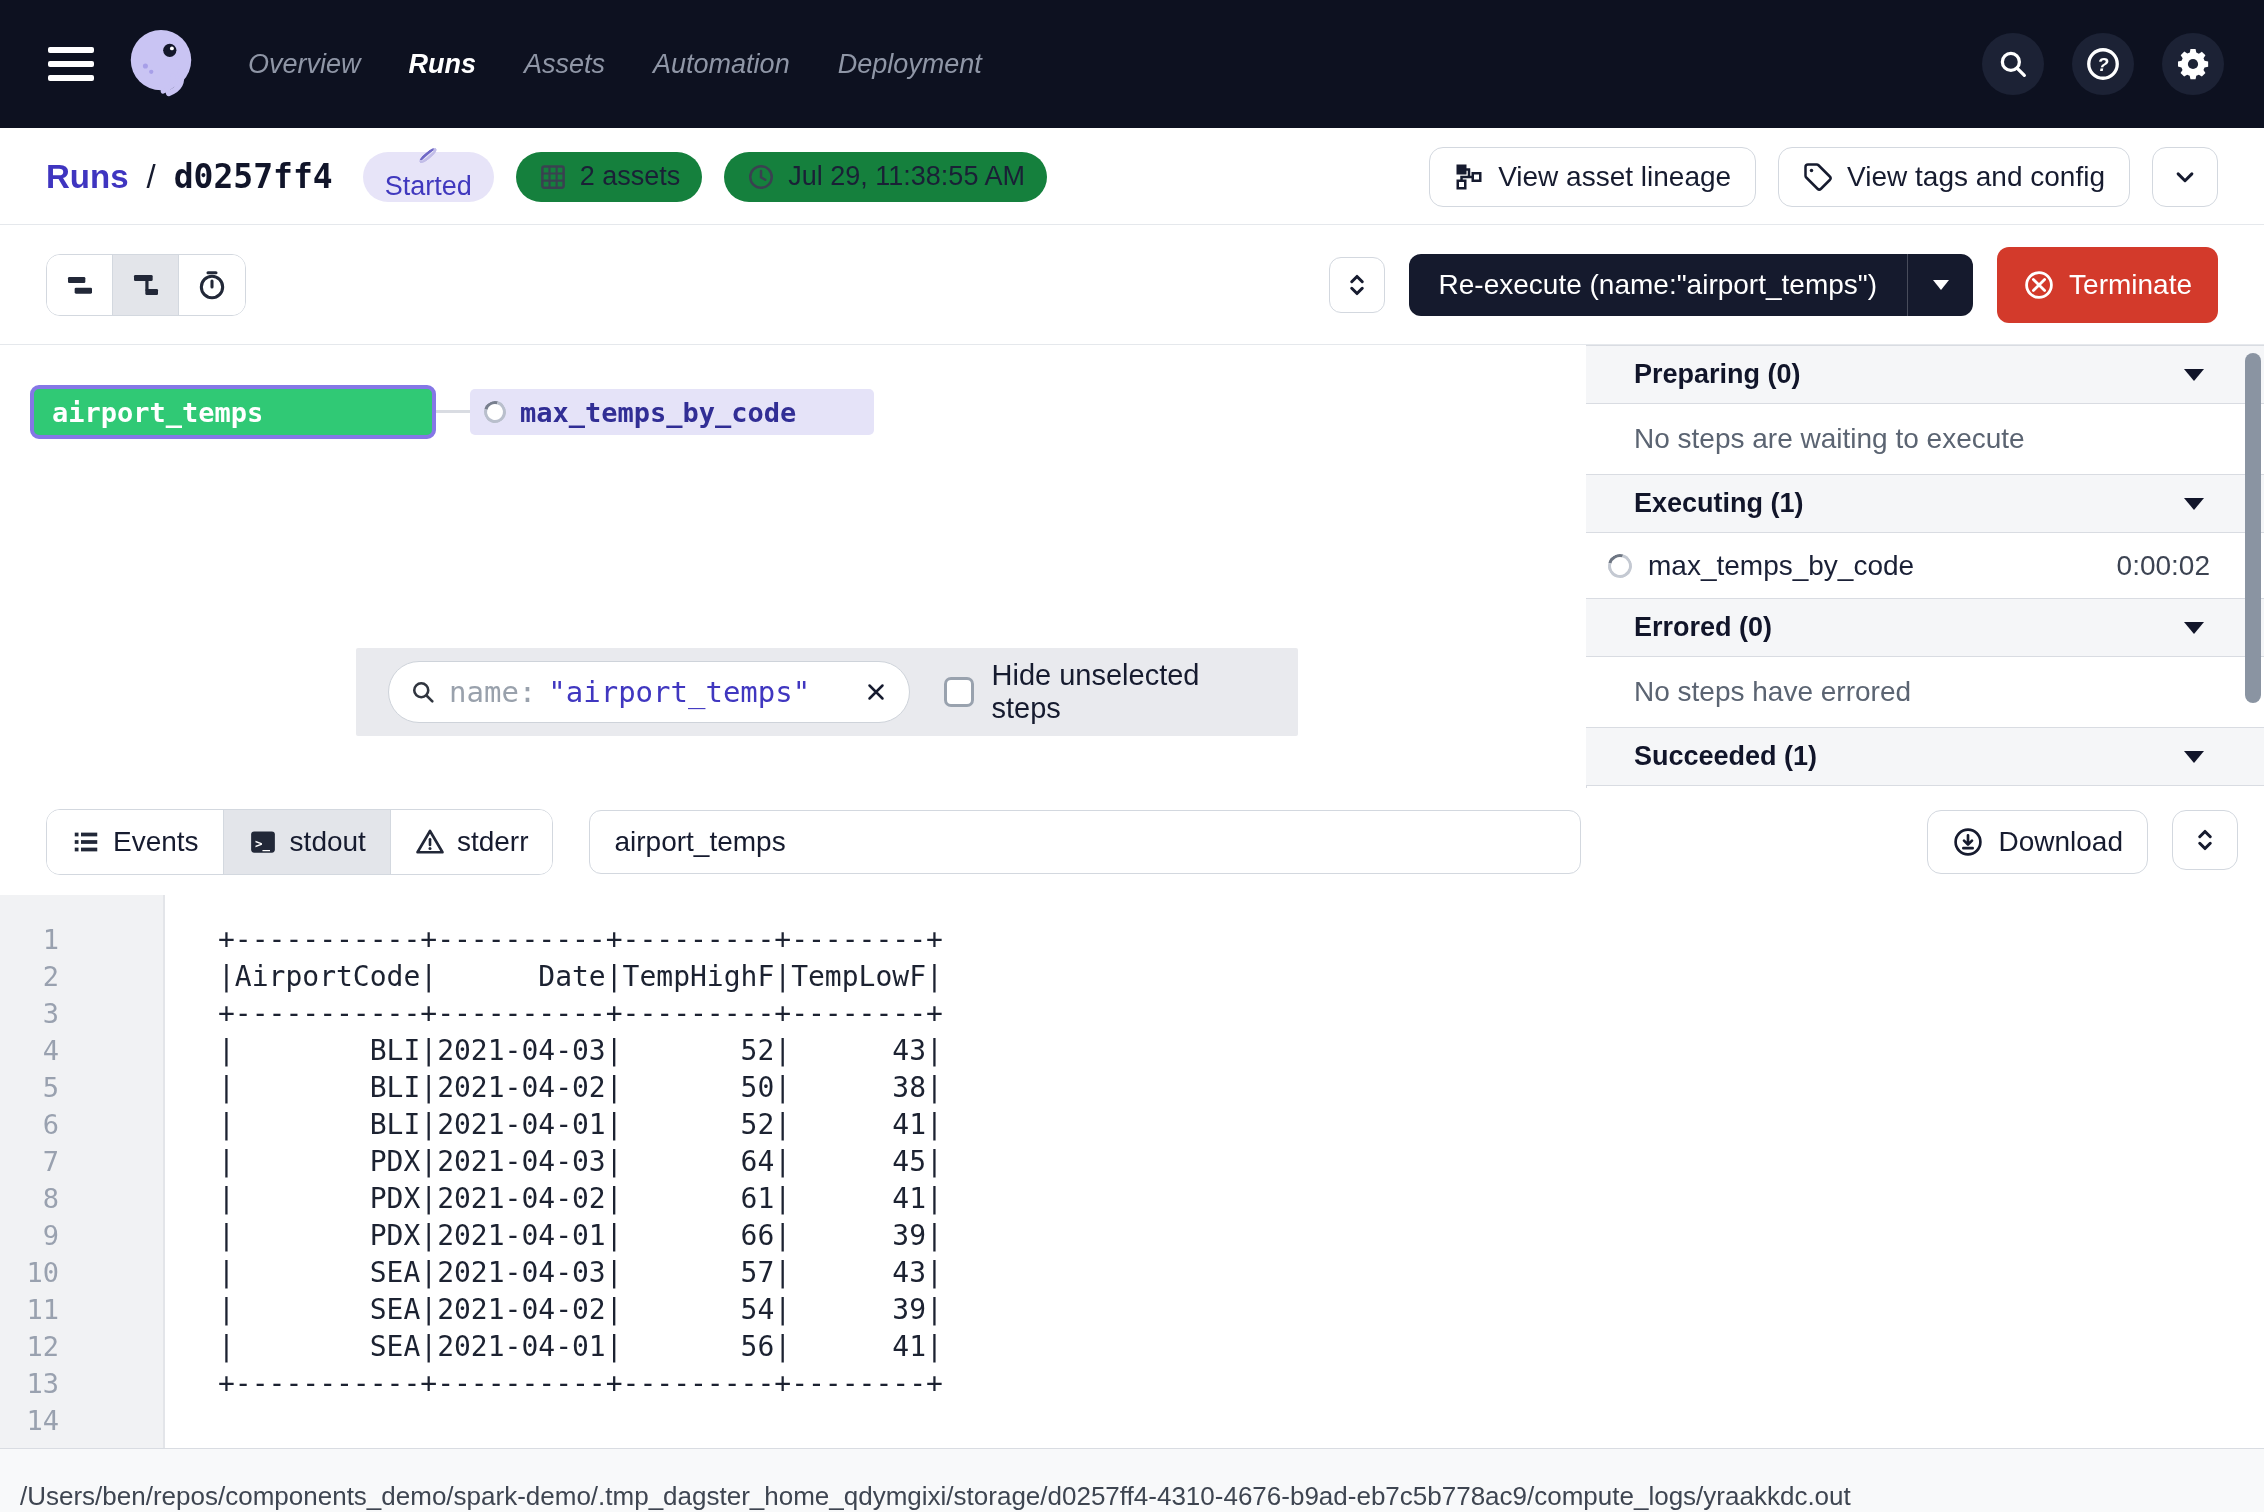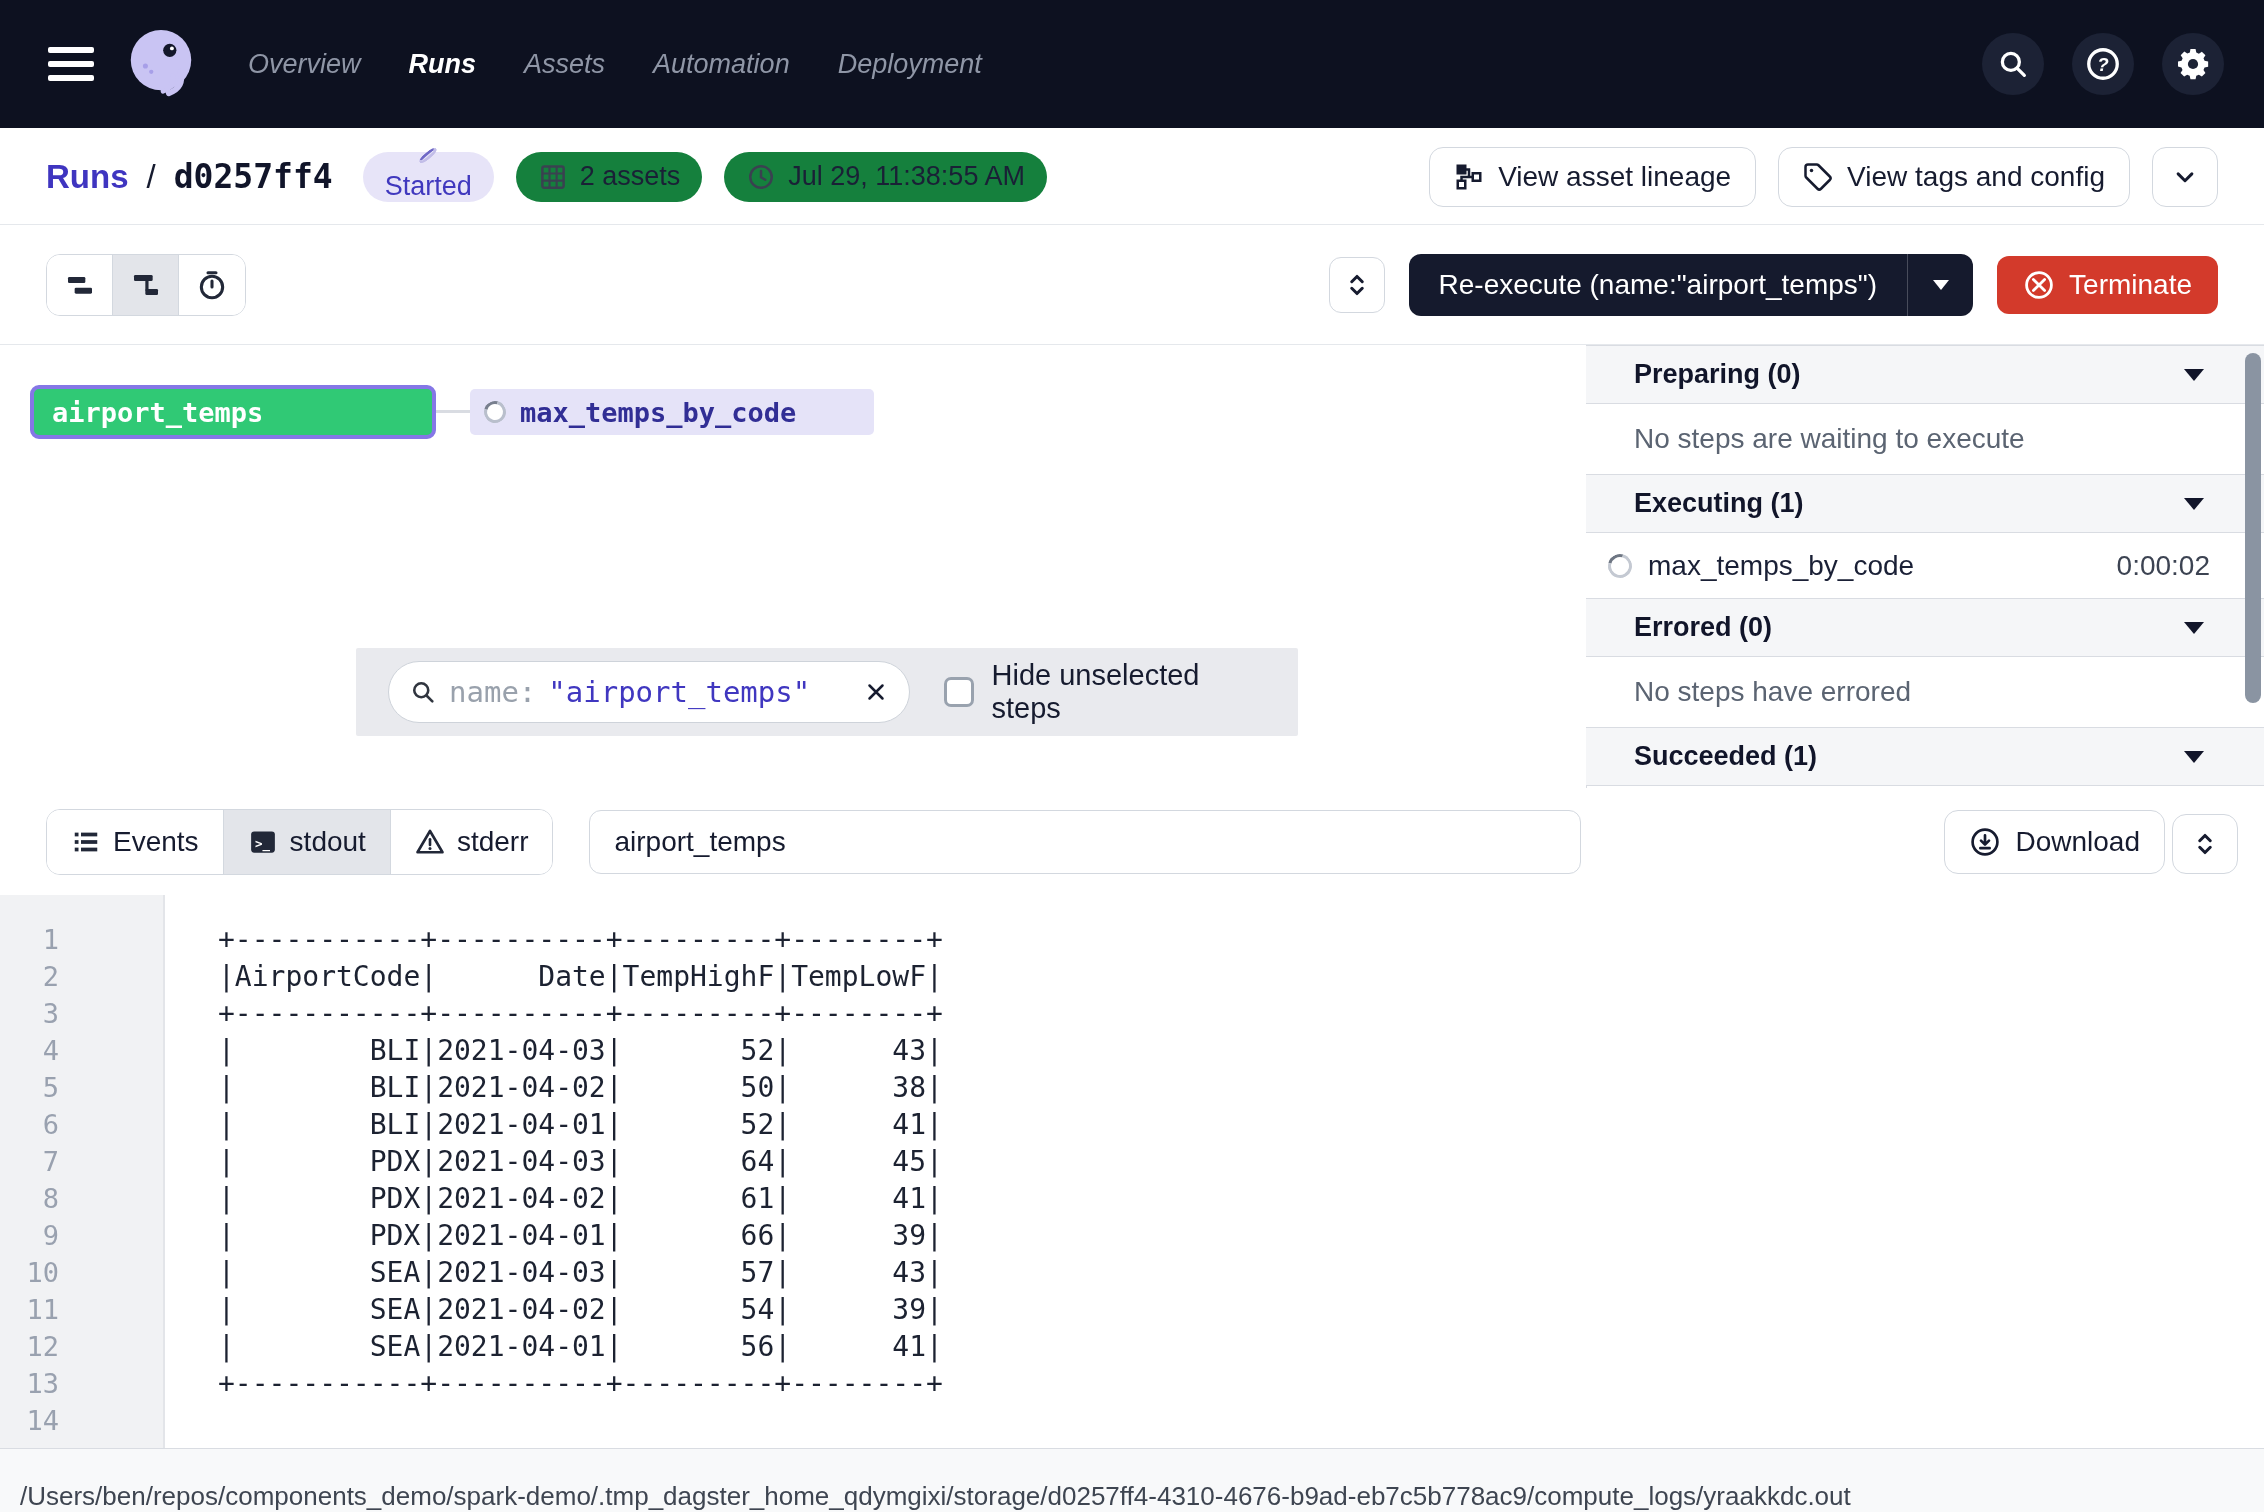--- a/index.html
+++ b/index.html
@@ -39,21 +39,21 @@
   .seggroup { display:flex; border:1px solid #D3D8DF; border-radius:14px; overflow:hidden; }
   .seg { width:66px; height:60px; display:flex; align-items:center; justify-content:center; background:#fff; cursor:pointer; border-right:1px solid #D3D8DF; }
   .seg:last-child { border-right:none; }
   .seg.sel { background:#E3E5EA; }
   .tb-right { margin-left:auto; display:flex; align-items:center; gap:24px; }
   .xsbtn { width:56px; height:56px; border:1px solid #D3D8DF; border-radius:12px; background:#fff; display:flex; align-items:center; justify-content:center; cursor:pointer; }
   .reexec { height:62px; background:#151A2D; border-radius:12px; display:flex; align-items:stretch; color:#fff; cursor:pointer; overflow:hidden; }
   .reexec-label { display:flex; align-items:center; padding:0 30px; font-size:28px; }
   .reexec-caret { width:66px; display:flex; align-items:center; justify-content:center; border-left:1px solid rgba(255,255,255,0.22); }
   .caret-down { width:0; height:0; border-left:8px solid transparent; border-right:8px solid transparent; border-top:10px solid #fff; }
-  .terminate { height:58px; background:#D33A2B; border-radius:12px; color:#fff; display:flex; align-items:center; gap:14px; padding:0 26px; font-size:28px; cursor:pointer; }
+  .terminate { height:76px; background:#D33A2B; border-radius:12px; color:#fff; display:flex; align-items:center; gap:14px; padding:0 26px; font-size:28px; cursor:pointer; }
 
   
   .main { height:443px; display:flex; box-shadow:inset 0 -1px 0 #D9DCE2; }
   .graph { position:relative; flex:1; background:#fff; }
   .node1 { position:absolute; left:30px; top:40px; width:406px; height:54px; background:#30C975; border:4px solid #8577E6; border-radius:9px; display:flex; align-items:center; padding:0 18px; cursor:pointer; }
   .node1 .lbl { color:#fff; font-size:27px; font-weight:700; }
   .edge { position:absolute; left:436px; top:65px; width:34px; height:3px; background:#D9DCE2; }
   .node2 { position:absolute; left:470px; top:44px; width:404px; height:46px; background:#E5E3F8; border-radius:5px; display:flex; align-items:center; gap:14px; padding:0 14px; cursor:pointer; }
   .node2 .ring { width:22px; height:22px; border:3px solid #B9BFCC; border-top-color:#787F8E; transform:rotate(-30deg); background:#fff; }
   .node2 .lbl { color:#312E95; font-size:27px; font-weight:700; }
@@ -79,21 +79,21 @@
   .step-row .tm { margin-left:auto; font-size:28px; color:#3C4352; }
   .vscroll { position:absolute; right:3px; top:8px; width:16px; height:350px; border-radius:8px; background:#8A94A2; cursor:pointer; }
 
   
   .logbar { height:107px; display:flex; align-items:center; padding:0 26px 0 46px; background:#fff; }
   .tabgroup { display:flex; border:1px solid #D3D8DF; border-radius:14px; overflow:hidden; }
   .tab { height:64px; display:flex; align-items:center; gap:12px; padding:0 24px; font-size:28px; color:#161B2F; background:#fff; border-right:1px solid #D3D8DF; cursor:pointer;justify-content:flex-end; }
   .tab:last-child { border-right:none; }
   .tab.sel { background:#E3E5EA; }
   .loginput { width:992px; height:64px; margin-left:36px; border:1px solid #D3D8DF; border-radius:12px; font-size:28px; color:#161B2F; padding:0 24px; font-family:"Liberation Sans",sans-serif; background:#fff; }
-  .logbar-right { margin-left:auto; display:flex; align-items:flex-end; gap:7px; }
+  .logbar-right { margin-left:auto; display:flex; align-items:flex-start; gap:24px; }
   .dl { height:64px; }
   .logbody { height:553px; background:linear-gradient(to right,#F1F2F4 0,#F1F2F4 163px,#E3E5E9 163px,#E3E5E9 165px,#fff 165px); padding-top:26px; overflow:hidden; }
   .log-row { display:flex; height:37px; line-height:37px; }
   .ln { width:163px; flex:0 0 163px; text-align:right; padding-right:104px; font-size:27px; color:#99A1AF; }
   .lc { padding-left:55px; white-space:pre; font-size:28px; color:#1C2231; }
 
   
   .footer { height:64px; background:#F8F9FA; box-shadow:inset 0 1px 0 #D9DCE2; display:flex; align-items:flex-end; padding:0 20px; }
   .fpath { font-size:26px; color:#3E4551; }
 

